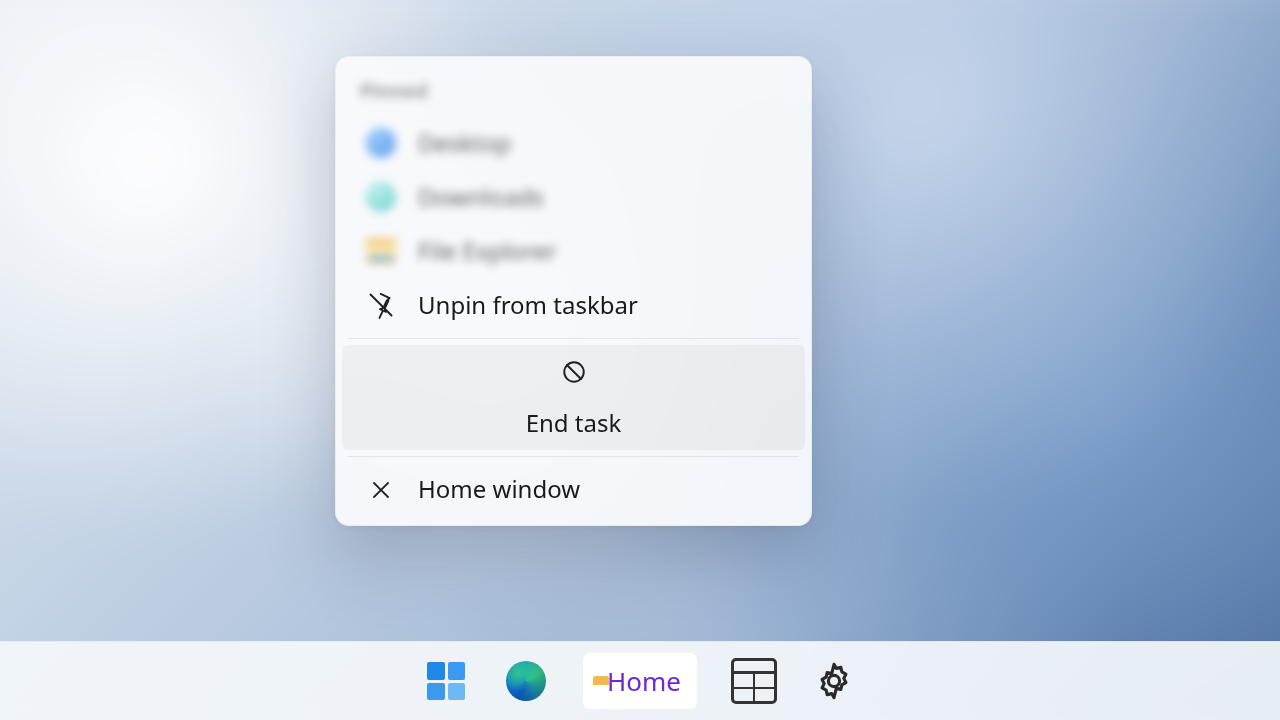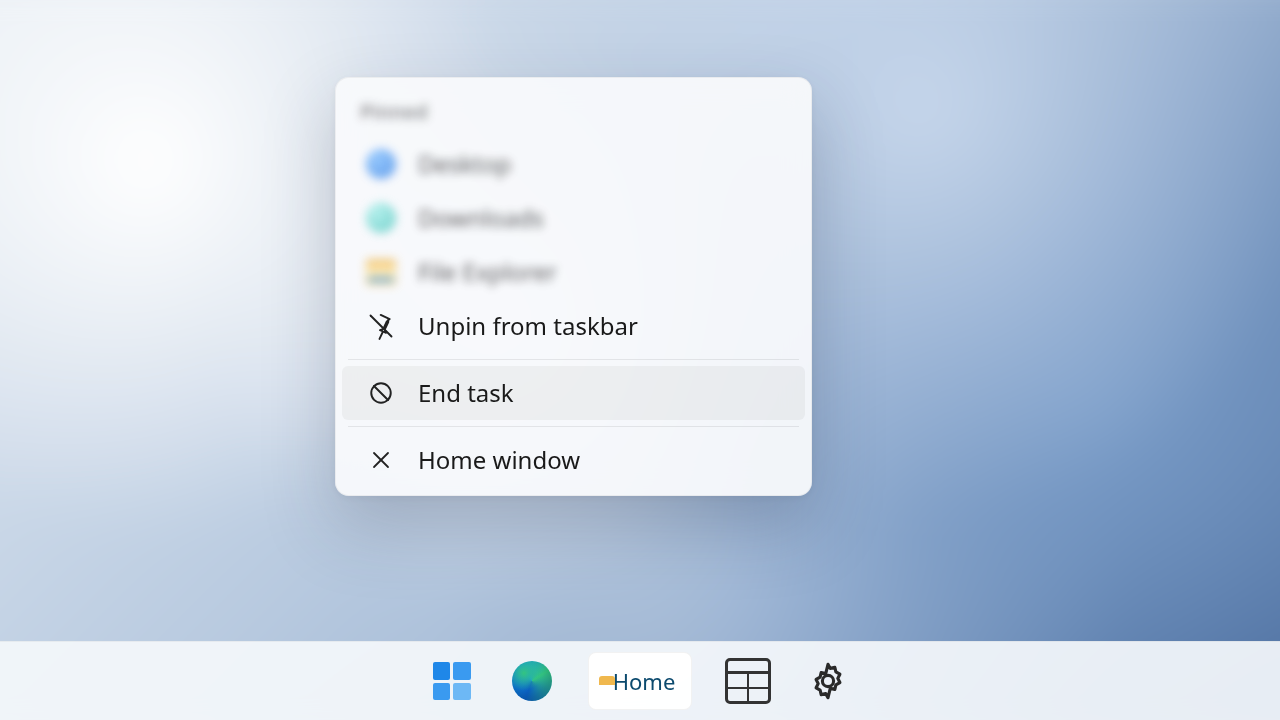--- a/index.html
+++ b/index.html
@@ -56,30 +56,30 @@
   .taskbar-icon.file-explorer {
     width: auto;
     padding: 0 16px 0 10px;
     height: 56px;
     background: rgba(255,255,255,0.95);
     border: 1px solid rgba(0,0,0,0.05);
     gap: 14px;
     border-radius: 8px;
   }
   .taskbar-label {
-    font-size: 22px;
-    color: #0c4a6e;
+    font-size: 26px;
+    color: #6d28d9;
     font-weight: 400;
   }
 
   
   .context-menu {
     position: absolute;
     left: 335px;
-    top: 77px;
+    top: 56px;
     width: 475px;
     background: rgba(249, 250, 252, 0.93);
     border: 1px solid rgba(0,0,0,0.05);
     border-radius: 14px;
     box-shadow: 0 30px 70px rgba(30,45,70,0.25), 0 2px 8px rgba(0,0,0,0.06);
     padding: 12px 0 8px 0;
     backdrop-filter: blur(14px);
   }
 
   .menu-section-title {
@@ -102,20 +102,21 @@
     border-radius: 6px;
     margin: 0 6px;
     line-height: 1.2;
   }
   .menu-item.blurred {
     filter: blur(5px);
     opacity: 0.7;
   }
   .menu-item.hover {
     background: rgba(0,0,0,0.045);
+    flex-direction: column;
   }
 
   .menu-item .mi-icon {
     width: 30px;
     height: 30px;
     display: flex;
     align-items: center;
     justify-content: center;
     flex-shrink: 0;
   }

